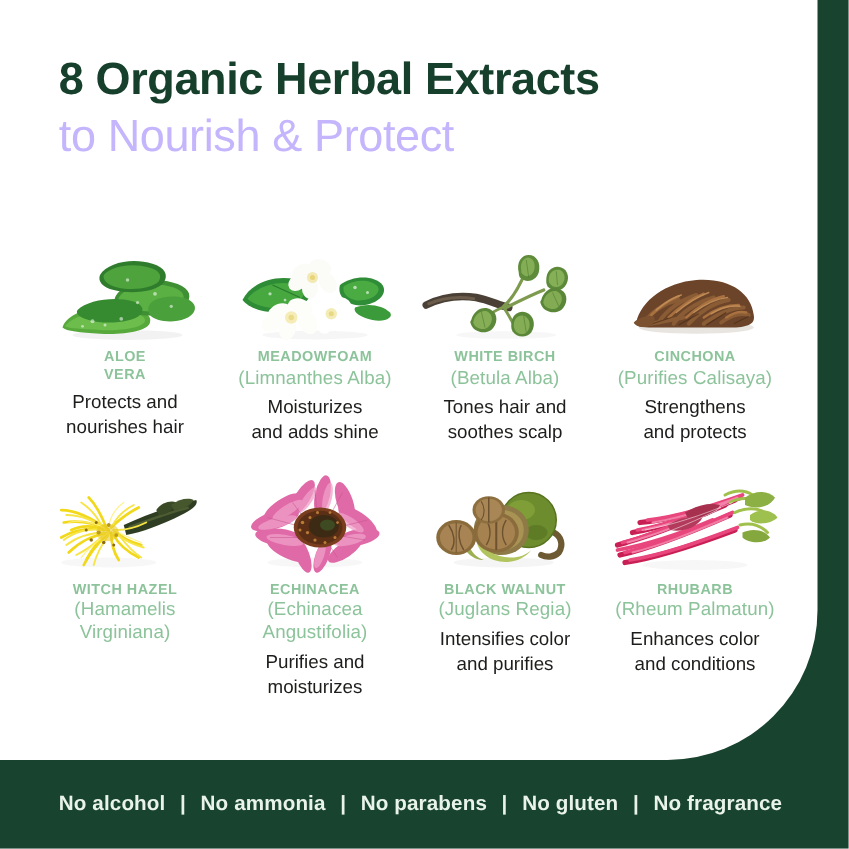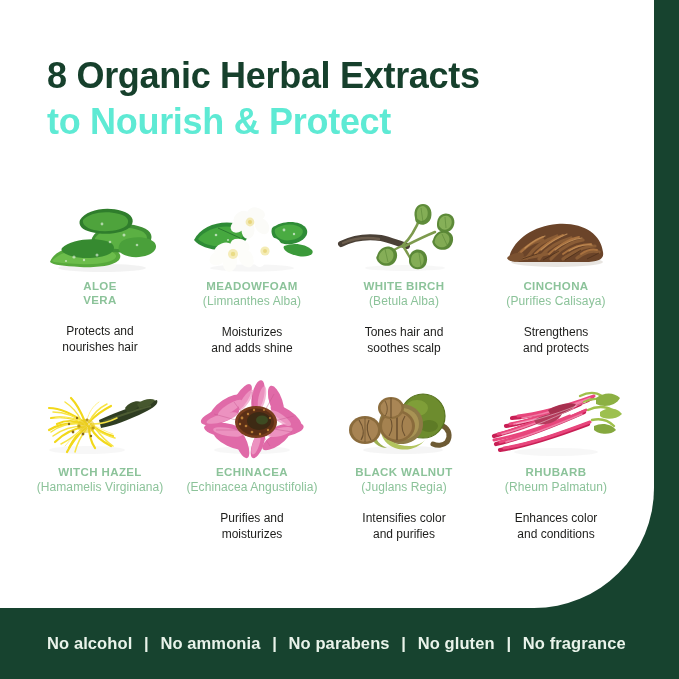--- a/index.html
+++ b/index.html
@@ -36,35 +36,35 @@
     width: 300px;
     height: 608px;
     background: #ffffff;
     z-index: 1;
   }
 
   
   .heading {
     position: absolute;
     left: 47px;
-    top: 57px;
+    top: 44px;
     z-index: 5;
   }
   .heading-line1 {
     font-size: 36px;
     font-weight: bold;
     color: #16402c;
     letter-spacing: -0.3px;
     line-height: 1.08;
     white-space: nowrap;
   }
   .heading-line2 {
     font-size: 36px;
-    font-weight: bold;
-    color: #5eead4;
+    font-weight: normal;
+    color: #c4b5fd;
     letter-spacing: -0.3px;
     line-height: 1.12;
     margin-top: 6px;
     white-space: nowrap;
   }
 
   
   .grid {
     position: absolute;
     left: 24px;
@@ -102,27 +102,27 @@
     line-height: 1.18;
   }
   .common-name {
     font-size: 11.5px;
     font-weight: bold;
     color: #8cc39a;
     letter-spacing: 0.4px;
     text-transform: uppercase;
   }
   .latin-name {
-    font-size: 12px;
+    font-size: 15px;
     color: #8cc39a;
     letter-spacing: 0.1px;
   }
   .desc {
-    margin-top: 17px;
-    font-size: 12px;
+    margin-top: 5px;
+    font-size: 15px;
     color: #1d1d1b;
     text-align: center;
     line-height: 1.32;
   }
 
   
   .footer {
     position: absolute;
     left: 0;
     bottom: 0;

